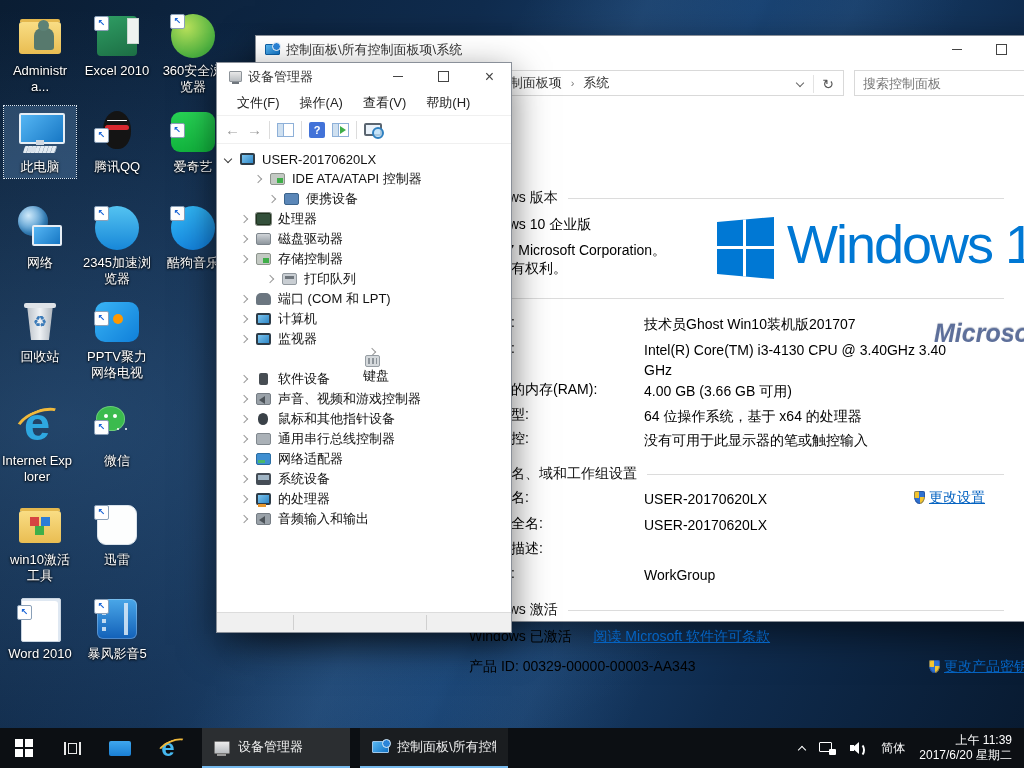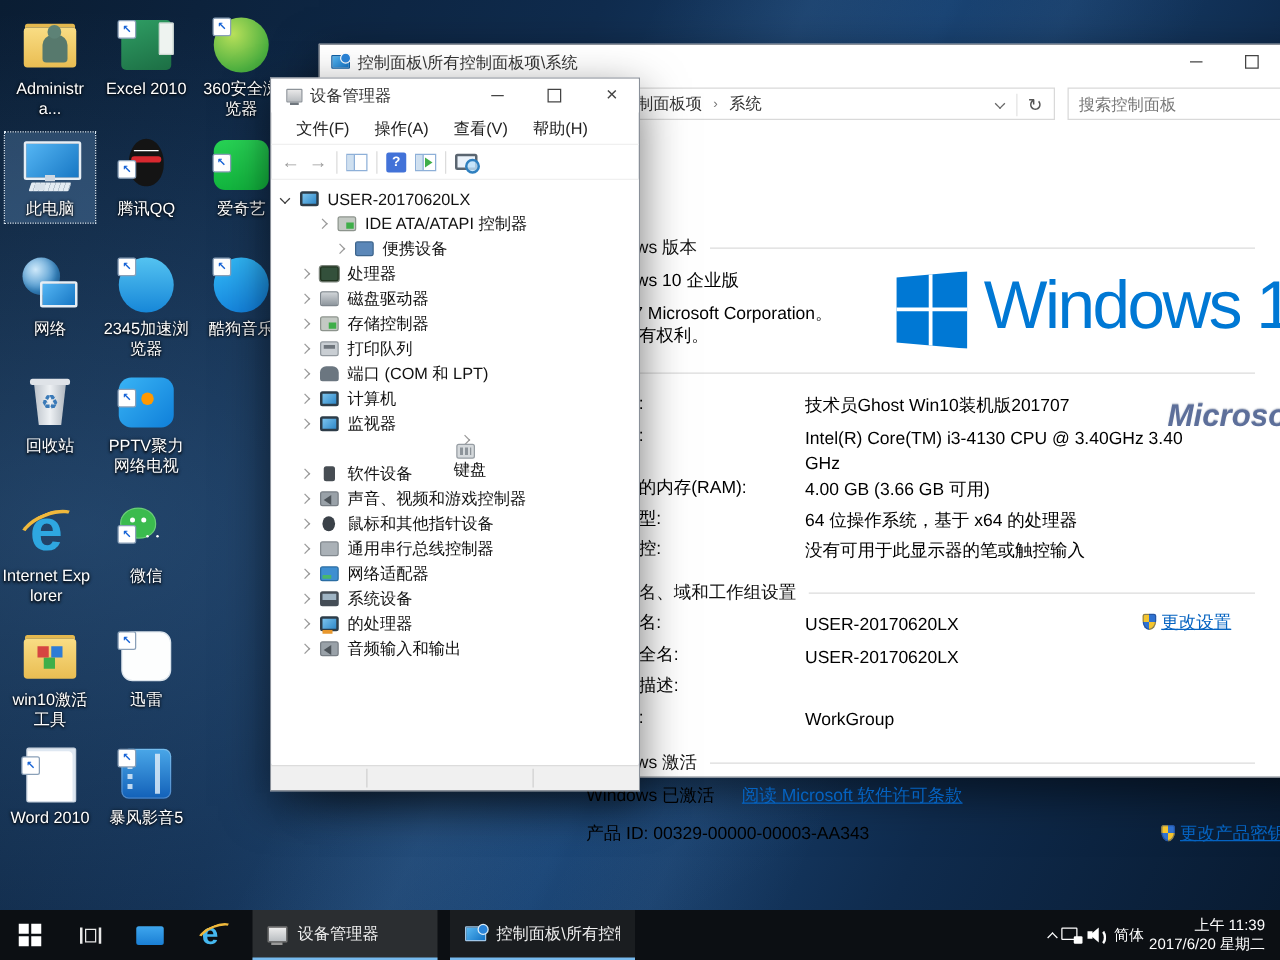--- a/index.html
+++ b/index.html
@@ -190,21 +190,21 @@
   #pin-ie{position:relative;color:#46b8ef;font-size:24px;font-weight:bold;line-height:1;}
   #pin-ie::after{content:"";position:absolute;left:-4px;top:4px;width:28px;height:12px;border:2px solid transparent;border-top-color:#f0b93c;border-radius:50%;transform:rotate(-22deg);}
   .task-btn{display:flex;align-items:center;gap:8px;padding:0 12px;margin-left:10px;max-width:150px;
     border-bottom:2px solid #76b9ed;background:rgba(255,255,255,.06);}
   .task-btn.active{background:rgba(255,255,255,.13);}
   .task-btn .cap{font-size:13px;color:#f0f0f0;white-space:nowrap;overflow:hidden;}
   .tb-dm-ico{width:16px;height:13px;background:linear-gradient(#ececec,#b9bdc1);border:1px solid #777;border-radius:1px;position:relative;flex:none;}
   .tb-dm-ico::after{content:"";position:absolute;left:2px;bottom:-3px;width:9px;height:2px;background:#999;}
   .tb-cp-ico{width:17px;height:12px;background:linear-gradient(135deg,#59b8f2,#1272c4);border:1px solid #9fc6e8;border-radius:1px;position:relative;flex:none;}
   .tb-cp-ico::after{content:"";position:absolute;right:-3px;top:-3px;width:7px;height:7px;border-radius:50%;background:#2a84d8;border:1px solid #dcedf8;}
-  #tray{margin-left:auto;display:flex;align-items:center;gap:4px;padding-right:12px;color:#fff;}
+  #tray{margin-left:auto;display:flex;align-items:center;gap:14px;padding-right:12px;color:#fff;}
   #tray .chev{border-color:#fff;transform:rotate(-135deg);margin-top:4px;}
   .tray-net{position:relative;width:17px;height:13px;}
   .tray-net::before{content:"";position:absolute;left:0;top:0;width:11px;height:8px;border:1.5px solid #fff;border-radius:1px;}
   .tray-net::after{content:"";position:absolute;right:0;bottom:0;width:7px;height:6px;background:#fff;border-radius:1px;}
   .tray-vol{position:relative;width:17px;height:14px;}
   .tray-vol::before{content:"";position:absolute;left:0;top:4px;width:4px;height:6px;background:#fff;}
   .tray-vol i{position:absolute;left:2px;top:1px;border-top:6px solid transparent;border-bottom:6px solid transparent;border-right:7px solid #fff;}
   .tray-vol::after{content:"";position:absolute;right:2px;top:2px;width:7px;height:10px;border:2px solid transparent;border-right-color:#fff;border-radius:50%;}
   #ime{font-size:12px;color:#fff;}
   #clock{font-size:12px;line-height:15px;text-align:right;color:#fff;}
@@ -449,21 +449,21 @@
         <div class="tree-row" style="top: 85px; padding-left: 24px;">
           <i class="chev"></i>
           <i class="dvi disk-drive"></i>
           <span class="tree-label">磁盘驱动器</span>
         </div>
         <div class="tree-row" style="top: 105px; padding-left: 24px;">
           <i class="chev"></i>
           <i class="dvi storage-controller"></i>
           <span class="tree-label">存储控制器</span>
         </div>
-        <div class="tree-row" style="top: 125px; padding-left: 24px;">
+        <div class="tree-row" style="top: 125px; padding-left: 24px; margin-left: 26px;">
           <i class="chev"></i>
           <i class="dvi print-queue"></i>
           <span class="tree-label">打印队列</span>
         </div>
         <div class="tree-row" style="top: 145px; padding-left: 24px;">
           <i class="chev"></i>
           <i class="dvi ports"></i>
           <span class="tree-label">端口 (COM 和 LPT)</span>
         </div>
         <div class="tree-row" style="top: 165px; padding-left: 24px;">

